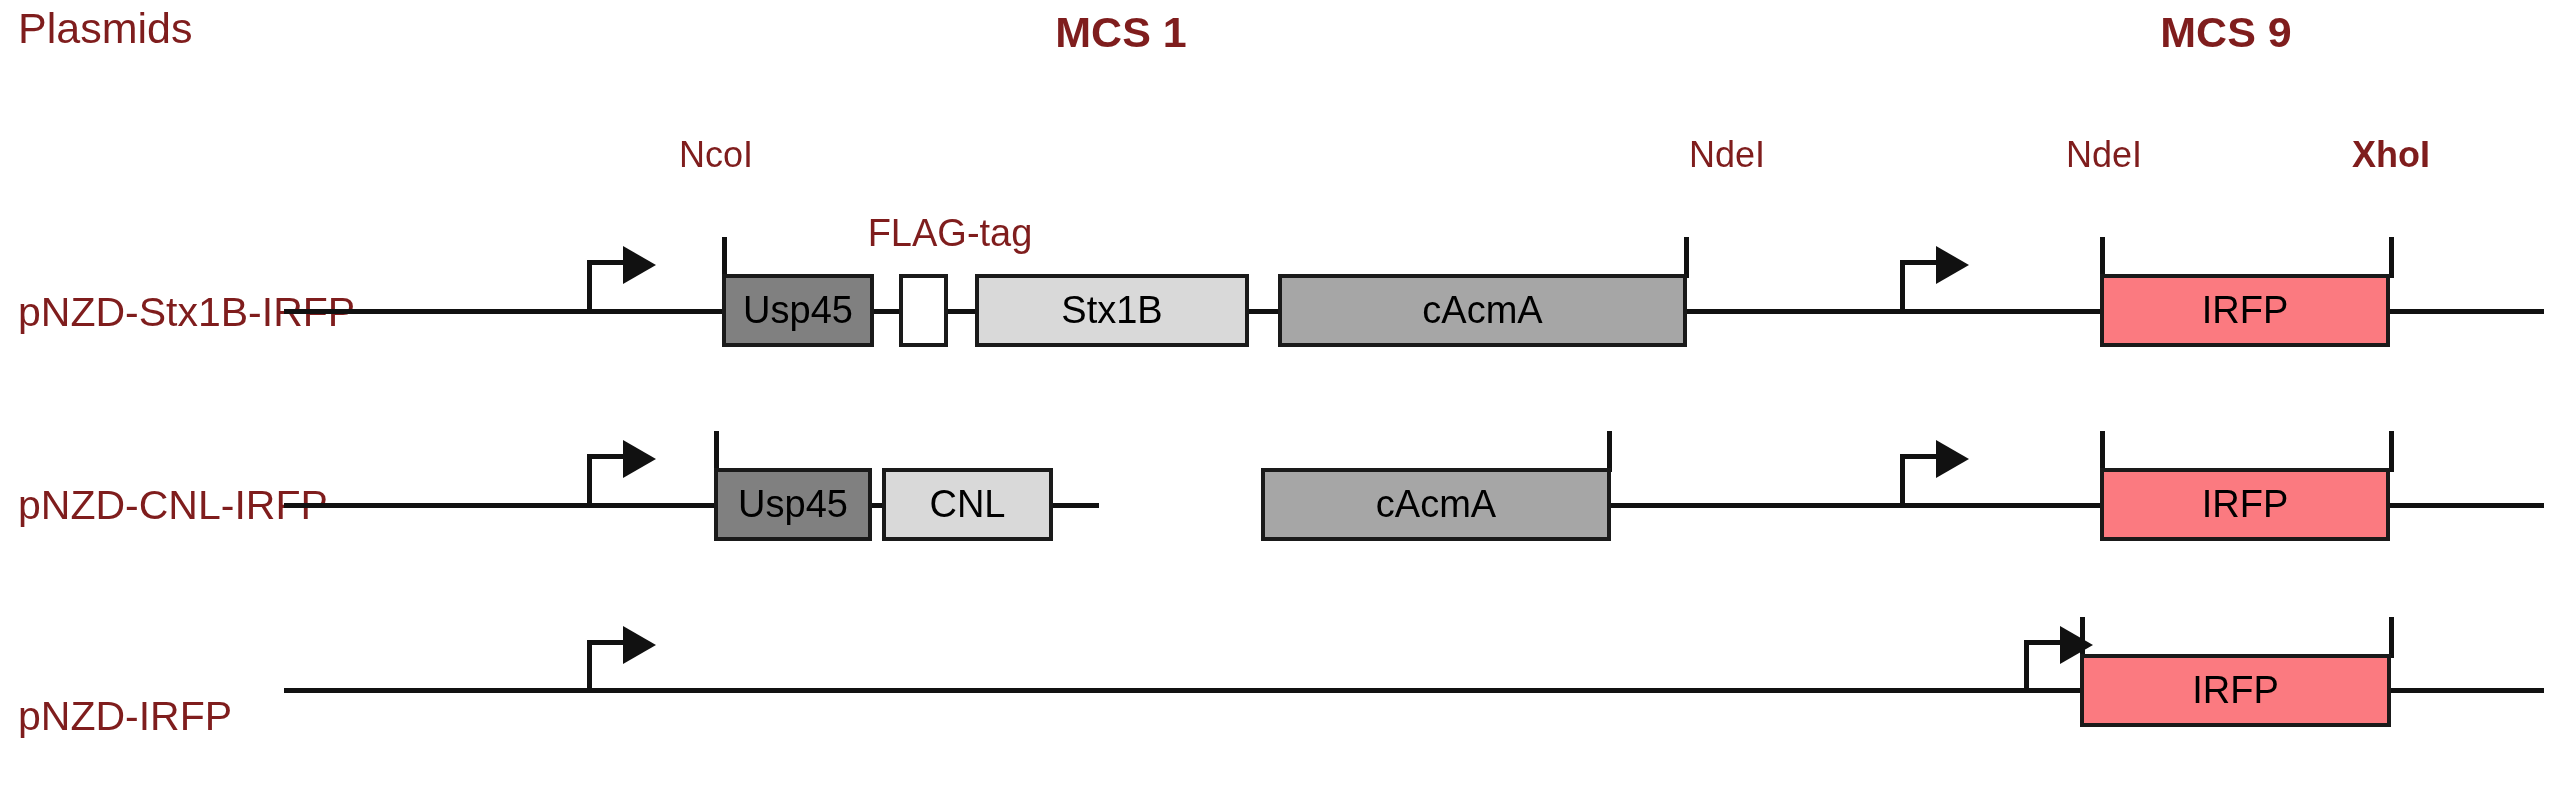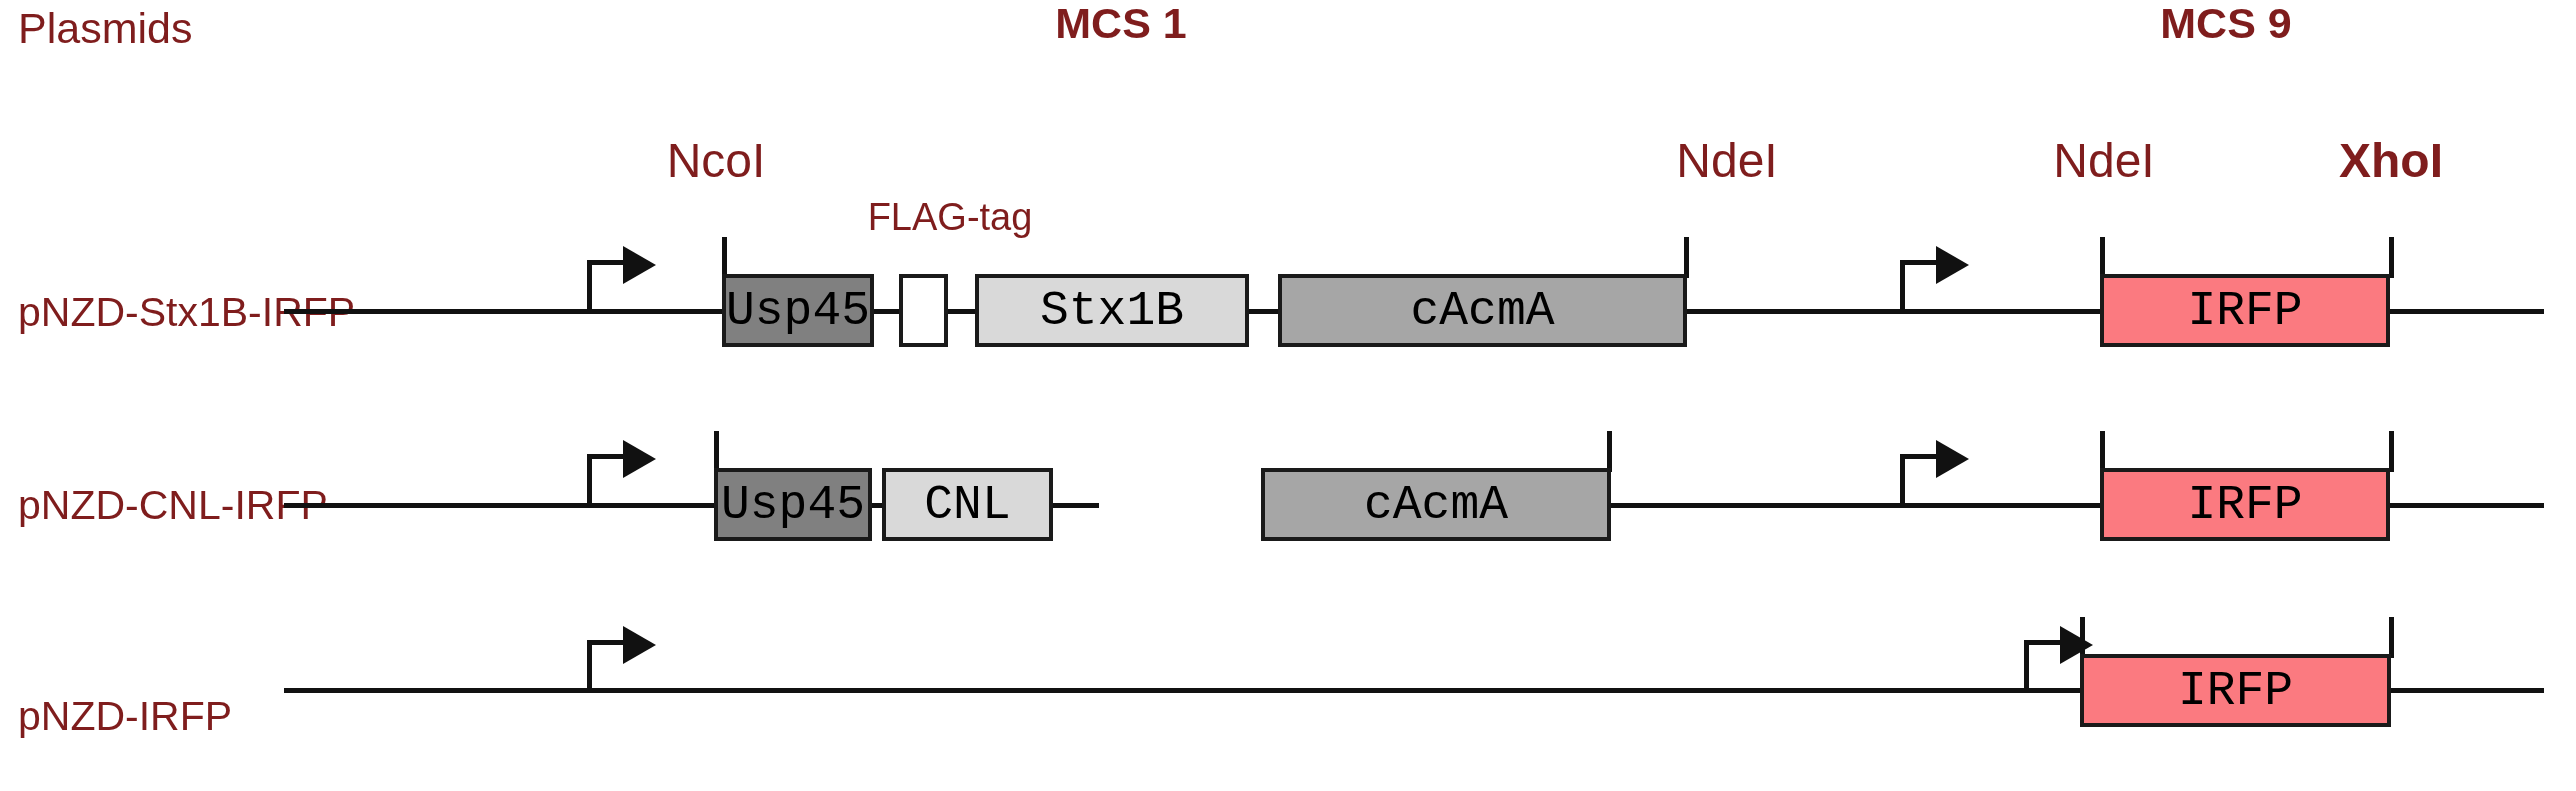--- a/index.html
+++ b/index.html
@@ -25,31 +25,31 @@
     color: #7f1d1d;
   }
   .hdr-plasmids {
     font-size: 43px;
     left: 18px;
     top: 6.6px;
   }
   .hdr-mcs {
     font-size: 43px;
     font-weight: bold;
-    top: 2px;
+    top: 11px;
     transform: translateX(-50%);
   }
   .site-label {
-    font-size: 48px;
+    font-size: 36px;
     top: 137px;
     transform: translateX(-50%);
   }
   .flag-label {
     font-size: 38px;
-    top: 198px;
+    top: 214px;
     transform: translateX(-50%);
   }
   .row-label {
     font-size: 41px;
     transform: translateY(-50%);
   }
 
   
   .row {
     position: absolute;
@@ -61,23 +61,23 @@
     height: 5px;
     background: #111111;
   }
   .gene-box {
     position: absolute;
     box-sizing: border-box;
     border: 4.1px solid #1a1a1a;
     display: flex;
     align-items: center;
     justify-content: center;
-    font-size: 48px;
+    font-size: 38px;
     color: #000000;
-    font-family: Liberation Mono, monospace;
+    font-family: Liberation Sans, sans-serif;
   }
   .tick {
     position: absolute;
     width: 5px;
     background: #111111;
   }
 
   
   .promoter {
     position: absolute;

